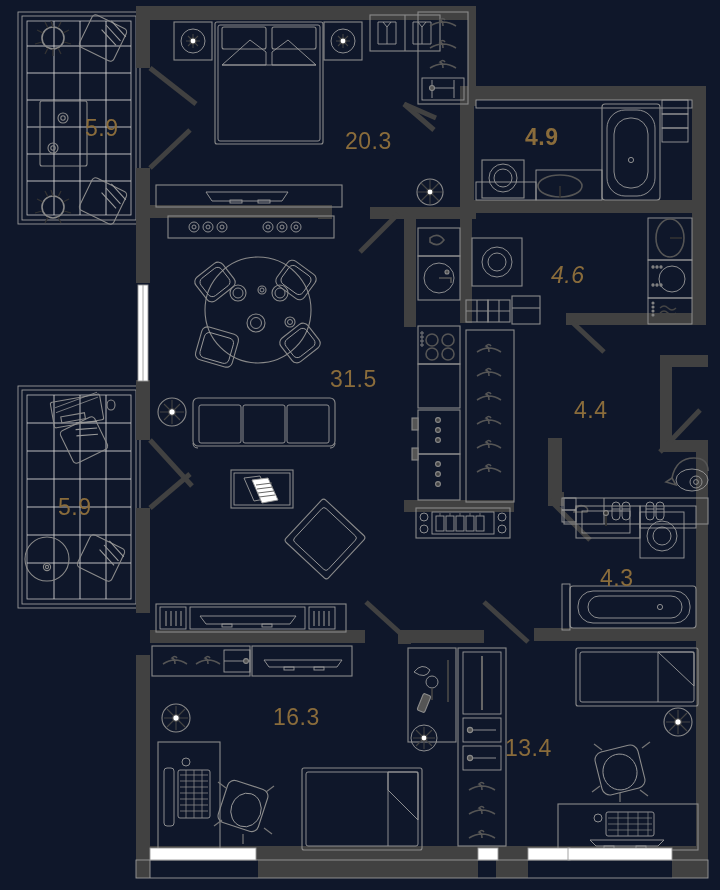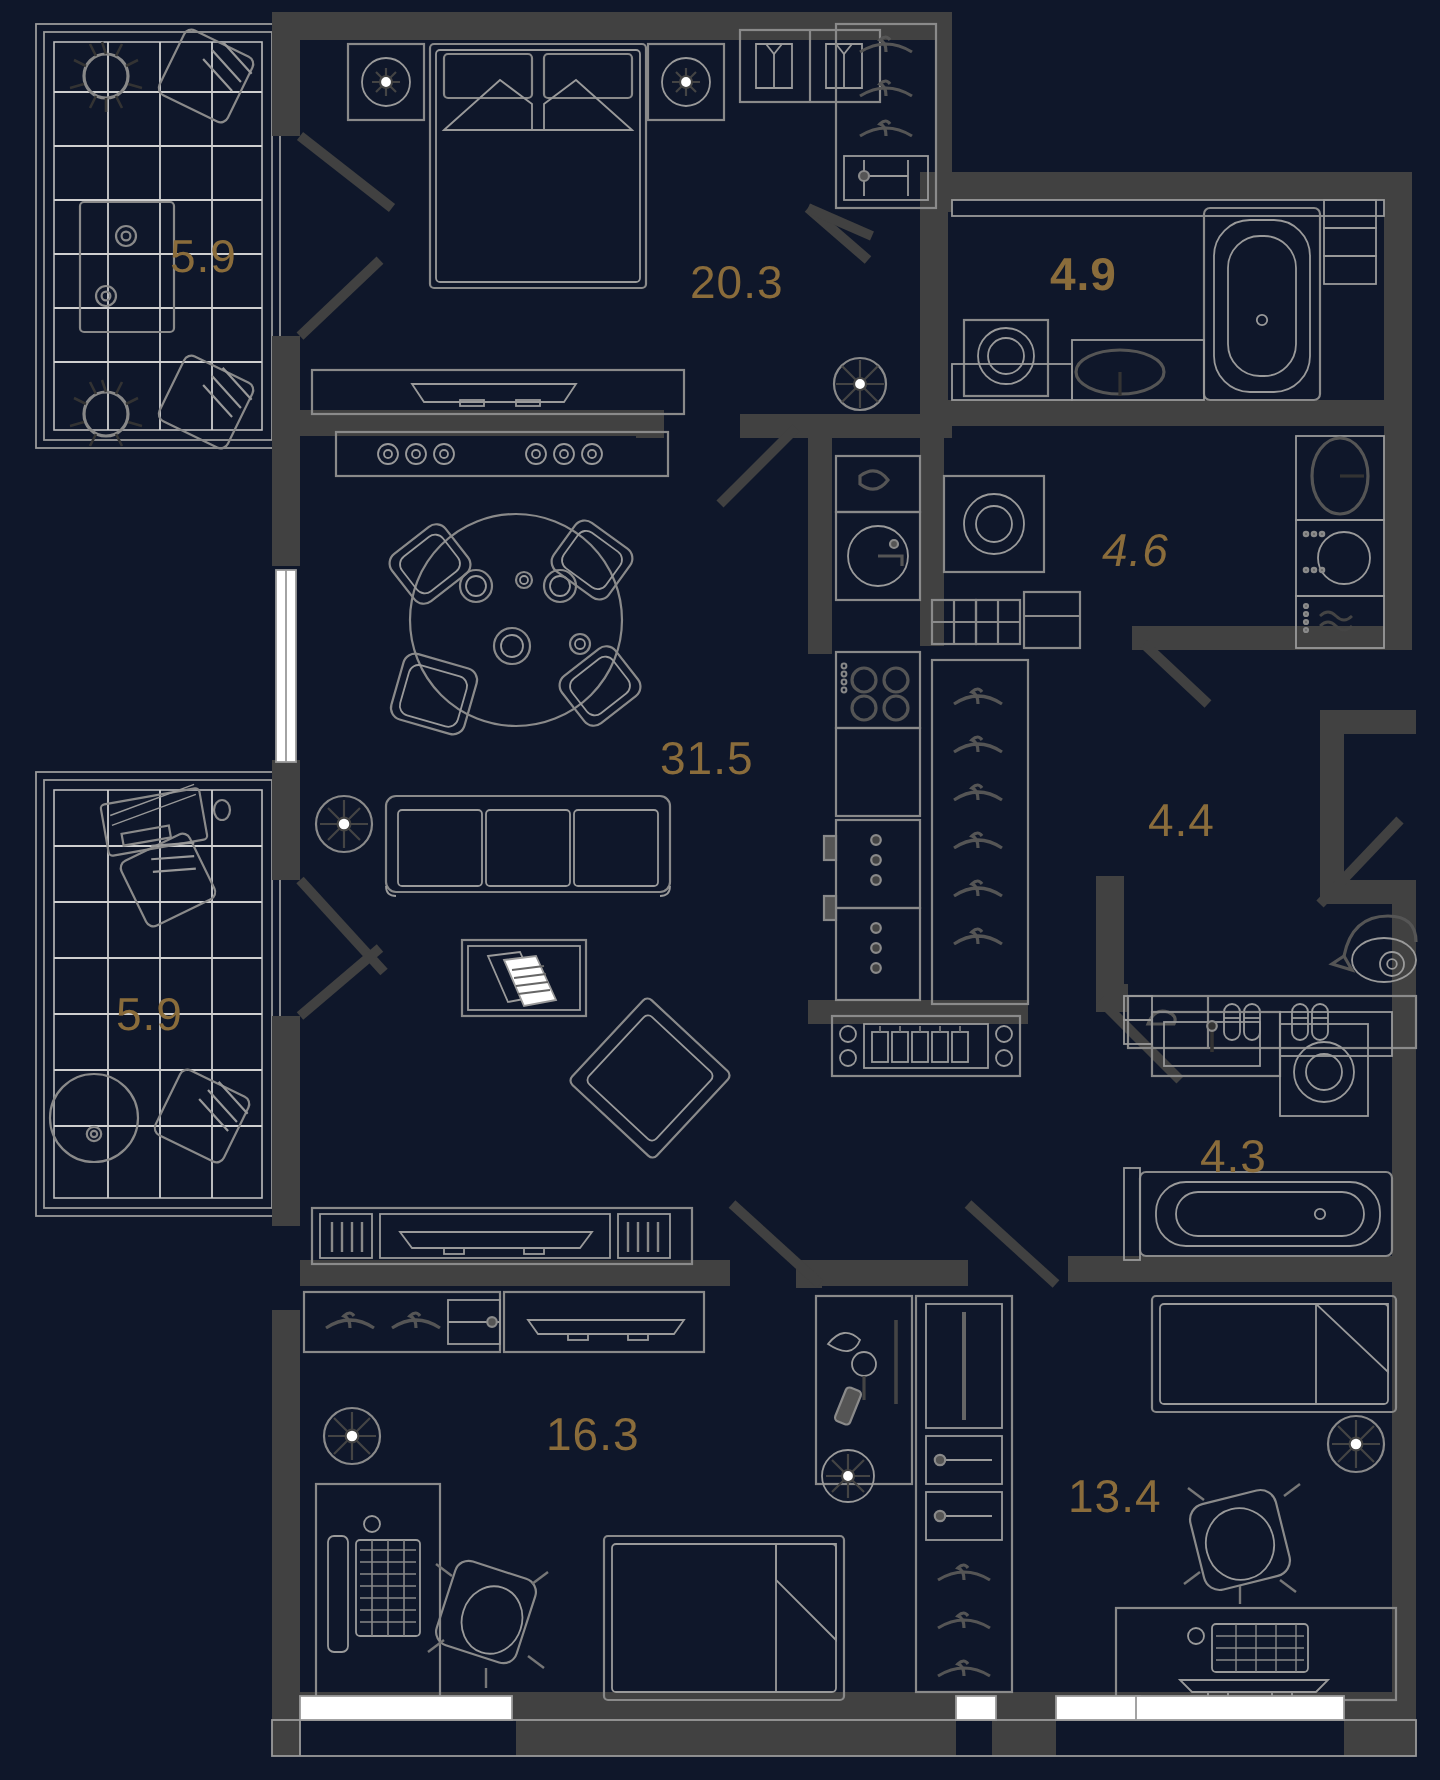--- a/index.html
+++ b/index.html
@@ -739,15 +739,15 @@
 
 <div class="arealabel" style="left:85px;top:115px;">5.9</div>
 <div class="arealabel" style="left:345px;top:128px;">20.3</div>
 <div class="arealabel" style="left:525px;top:124px;font-weight:bold;">4.9</div>
 <div class="arealabel" style="left:551px;top:262px;font-style:italic;">4.6</div>
 <div class="arealabel" style="left:330px;top:366px;">31.5</div>
 <div class="arealabel" style="left:574px;top:397px;">4.4</div>
 <div class="arealabel" style="left:600px;top:541px;margin-top:24px;">4.3</div>
 <div class="arealabel" style="left:58px;top:494px;">5.9</div>
 <div class="arealabel" style="left:273px;top:704px;">16.3</div>
-<div class="arealabel" style="left:534px;top:735px;">13.4</div>
+<div class="arealabel" style="left:505px;top:735px;">13.4</div>
 
 </div>
 
 </body></html>

